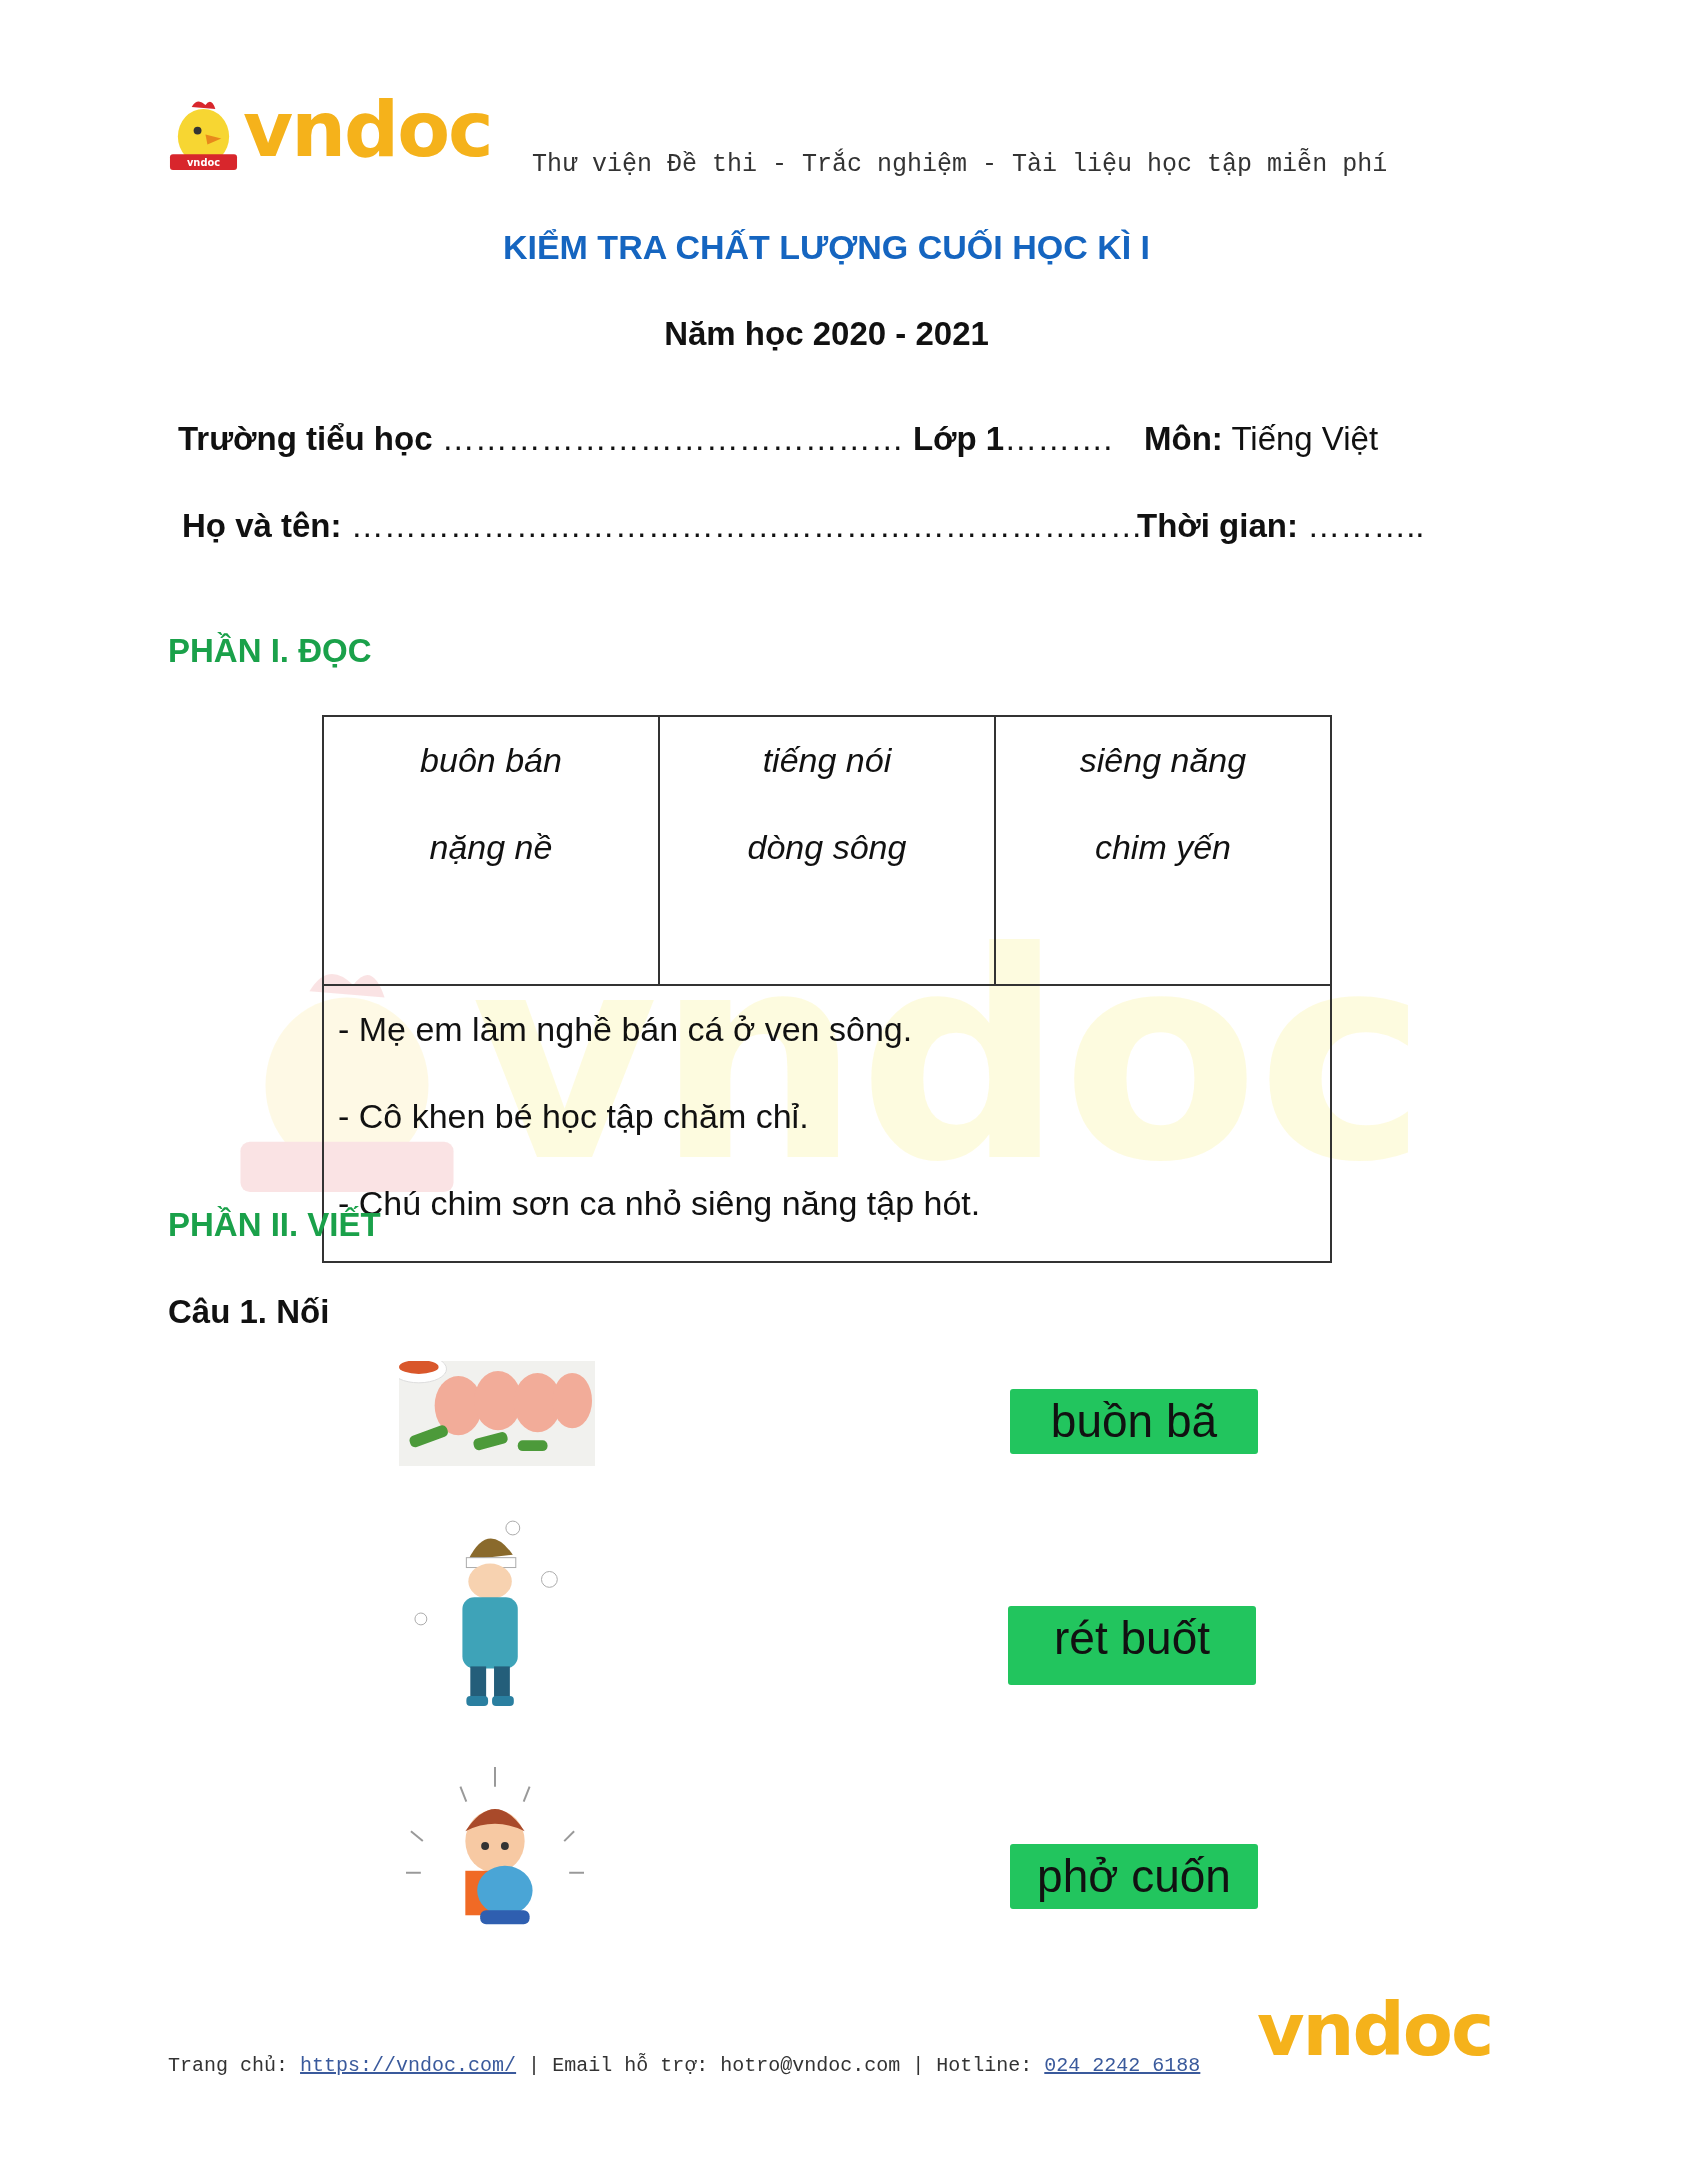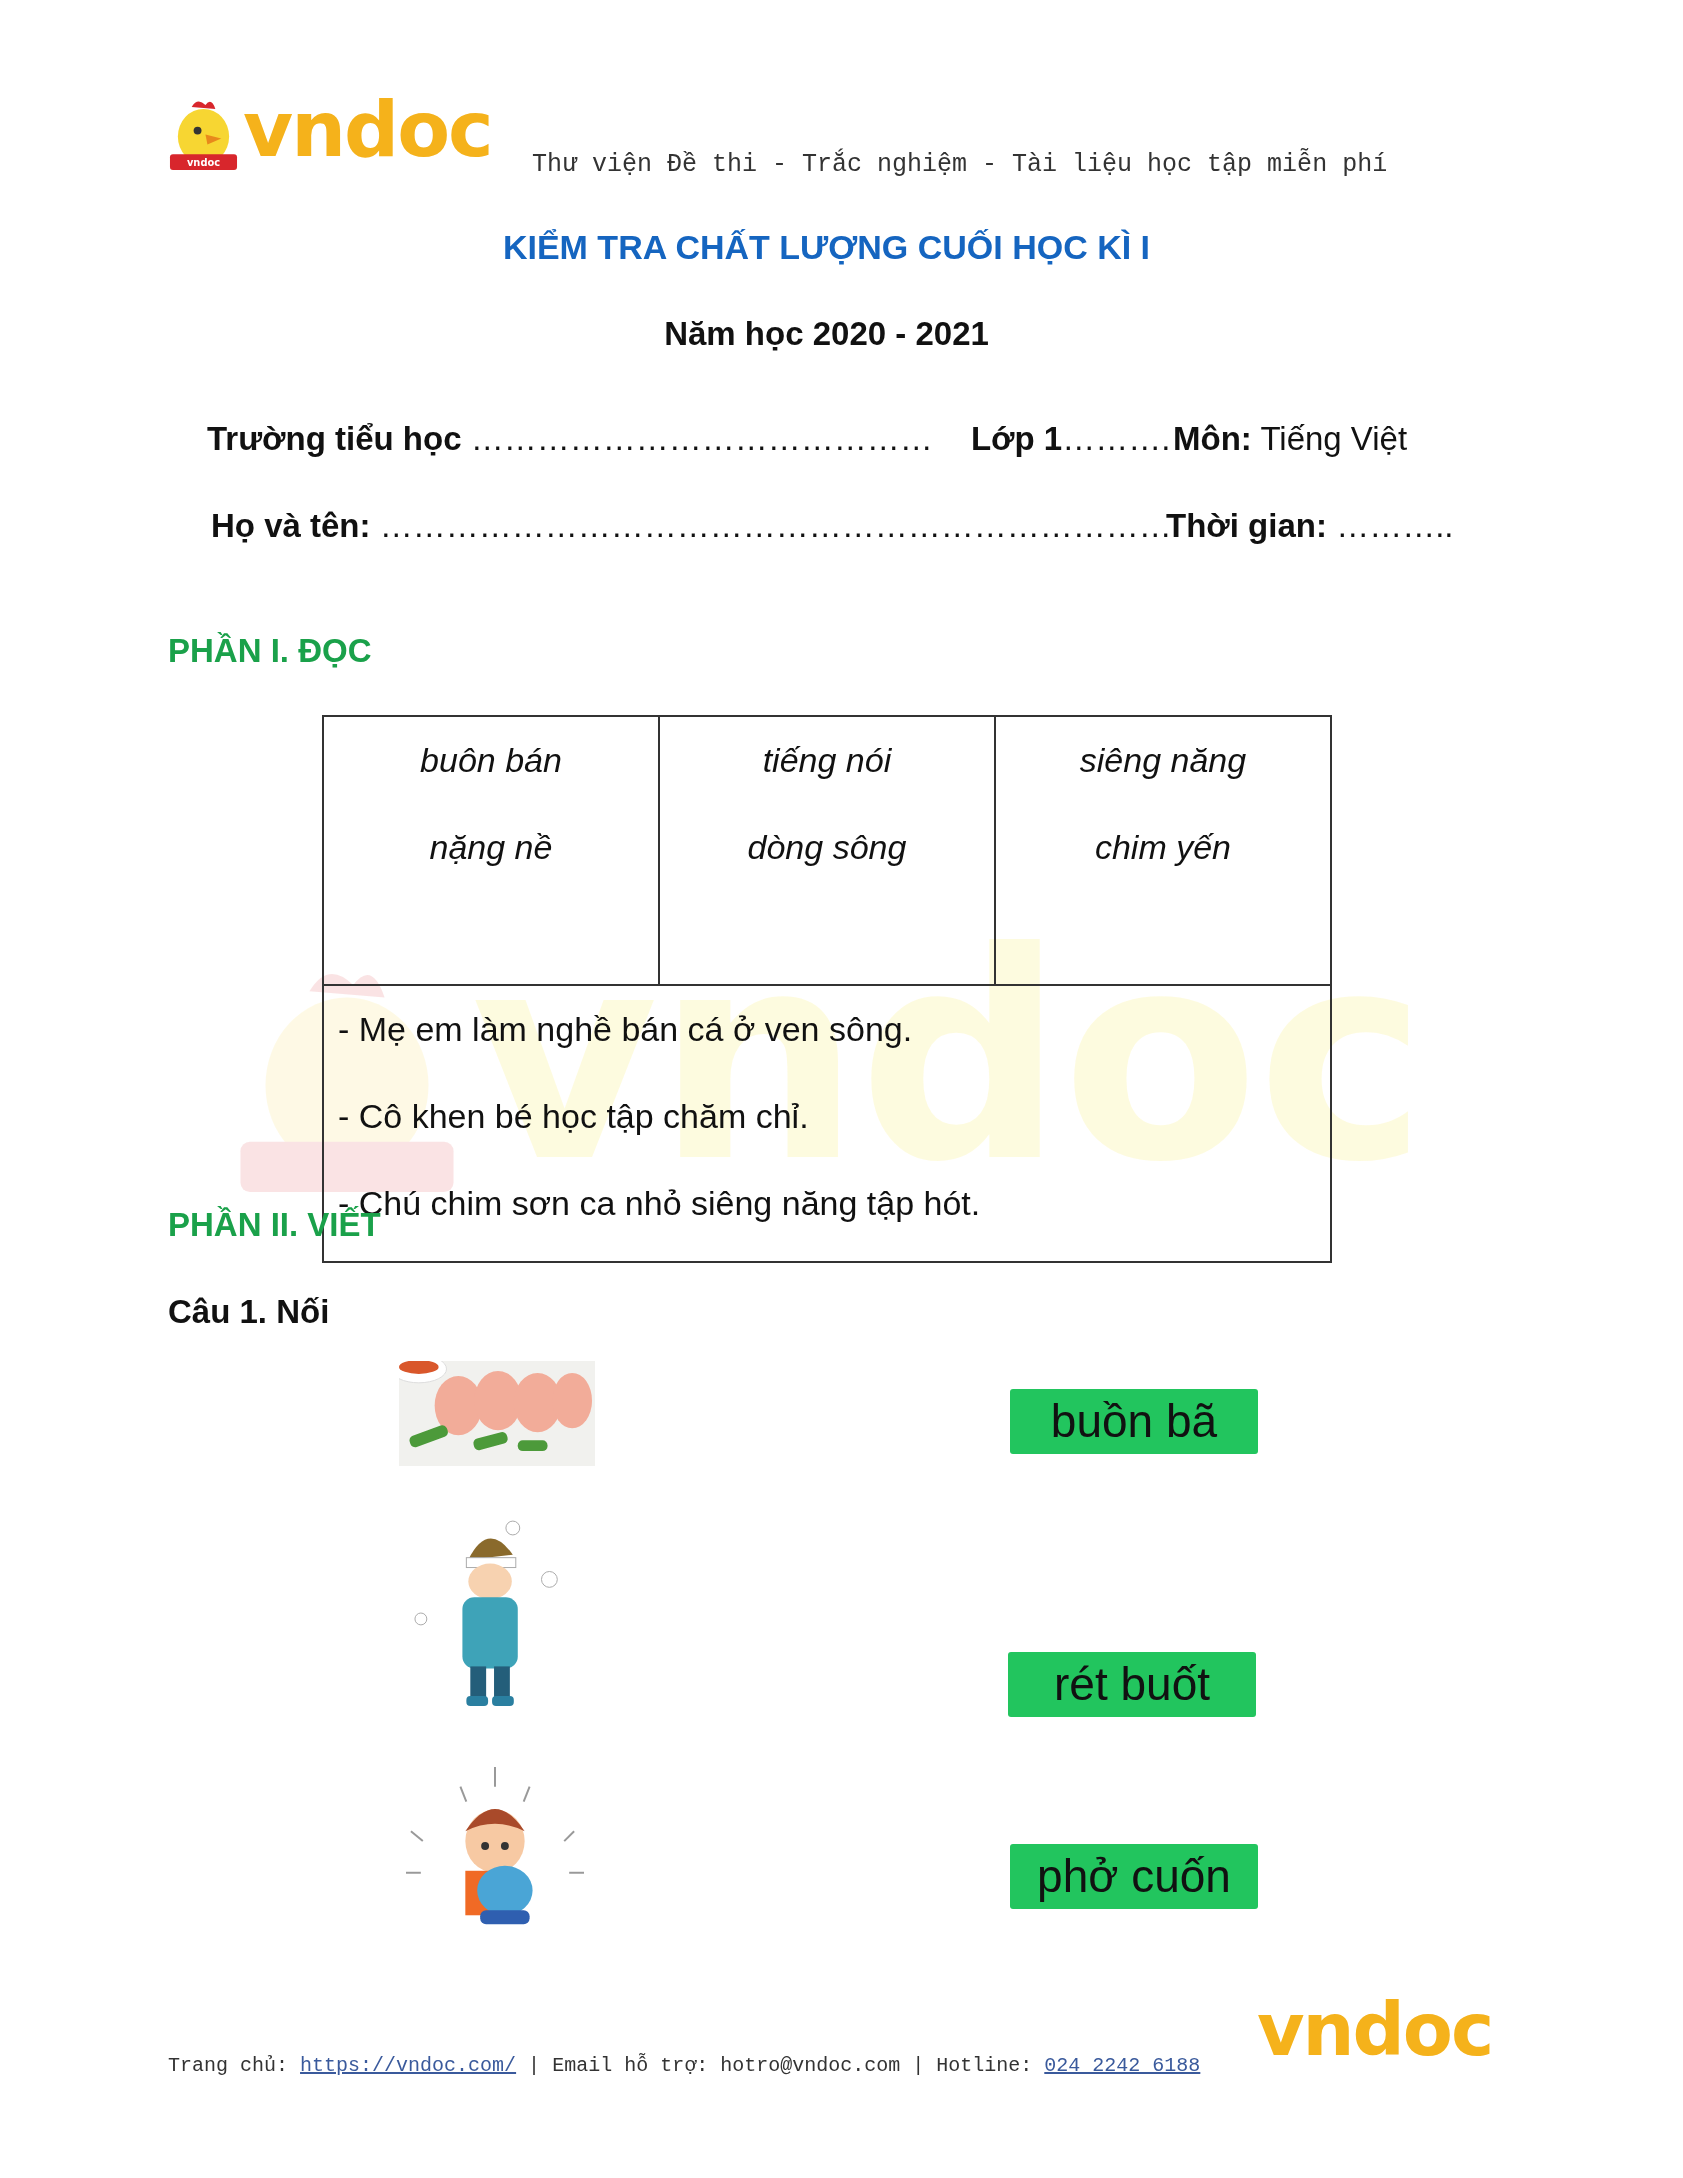--- a/index.html
+++ b/index.html
@@ -4,21 +4,21 @@
 <style>
   html,body{margin:0;padding:0;background:#fff;}
   body{width:1683px;height:2178px;position:relative;overflow:hidden;font-family:"Liberation Sans",sans-serif;color:#111;}
   .abs{position:absolute;}
   .mono{font-family:"Liberation Mono","DejaVu Sans Mono",monospace;}
   .logo-text{font-family:"DejaVu Sans",sans-serif;font-weight:bold;color:#f5b21b;letter-spacing:-2px;}
   .tagline{left:532px;top:150px;font-size:25px;color:#333;white-space:nowrap;}
   .title{left:0;width:1653px;top:228px;text-align:center;font-size:34px;font-weight:bold;color:#1565c0;}
   .year{left:0;width:1653px;top:315px;text-align:center;font-size:33px;font-weight:bold;}
   .info{font-size:33px;white-space:nowrap;}
-  .info b{font-weight:bold;margin-left:29px;}
+  .info b{font-weight:bold;}
   .heading{font-size:33px;font-weight:bold;color:#1aa14a;}
   .q{font-size:33px;font-weight:bold;}
   table.words{position:absolute;left:322px;top:715px;width:1010px;border-collapse:collapse;}
   table.words td{border:2px solid #333;font-size:34px;text-align:center;vertical-align:top;padding:0;}
   .cellw{height:87px;line-height:87px;font-style:italic;}
   .sent{font-size:34px;text-align:left;padding-left:14px;height:87px;line-height:87px;}
   .wordbox{background:#22c55e;font-size:46px;color:#111;text-align:center;border-radius:3px;}
   .wm{opacity:0.12;}
   .footer{left:168px;top:2054px;font-size:20px;color:#333;white-space:nowrap;}
   .footer a{color:#3a5a9c;text-decoration:underline;}
@@ -153,21 +153,21 @@
     <path d="M65 70 q30 -45 60 0 q-30 -15 -60 0z" fill="#a94a2a"></path>
     <circle cx="85" cy="85" r="4" fill="#333"></circle>
     <circle cx="105" cy="85" r="4" fill="#333"></circle>
     <rect x="65" y="110" width="30" height="45" fill="#f06a25"></rect>
     <ellipse cx="105" cy="130" rx="28" ry="25" fill="#4aa5d6"></ellipse>
     <rect x="80" y="150" width="50" height="14" rx="6" fill="#2f5fb0"></rect>
   </svg>
 </div>
 
 <div class="abs wordbox" style="left:1010px;top:1389px;width:248px;height:65px;line-height:65px;">buồn bã</div>
-<div class="abs wordbox" style="left:1008px;top:1606px;width:248px;height:65px;line-height:65px;margin-top:46px;">rét buốt</div>
+<div class="abs wordbox" style="left:1008px;top:1606px;width:248px;height:79px;line-height:65px;">rét buốt</div>
 <div class="abs wordbox" style="left:1010px;top:1844px;width:248px;height:65px;line-height:65px;">phở cuốn</div>
 
 <div class="abs mono footer">
   <span>Trang chủ:</span>
   <a>https://vndoc.com/</a>
   <span>|</span>
   <span>Email hỗ trợ:</span>
   <span>hotro@vndoc.com</span>
   <span>|</span>
   <span>Hotline:</span>

